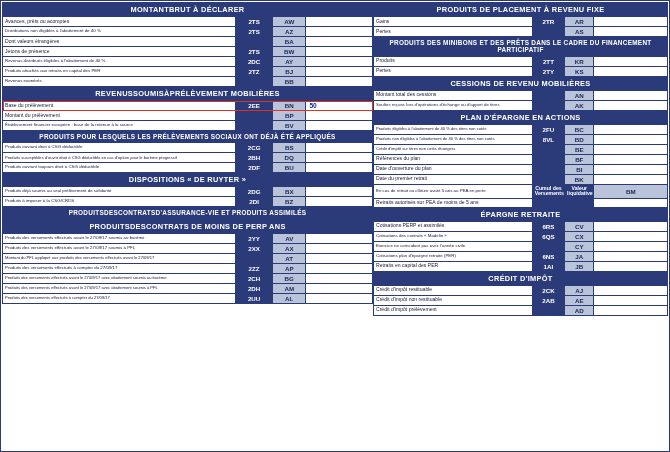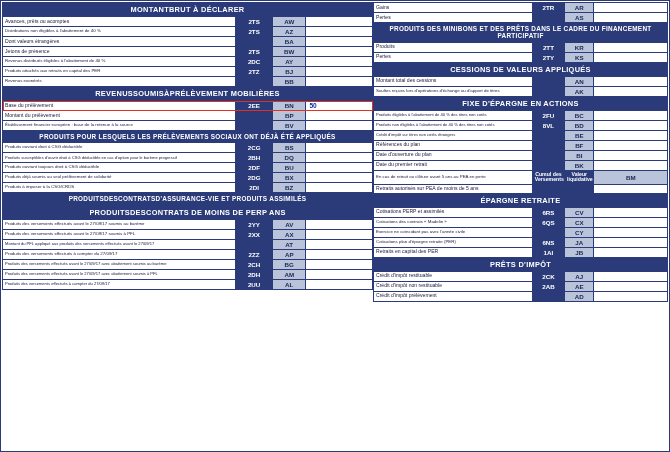--- a/index.html
+++ b/index.html
@@ -138,20 +138,23 @@
         <td class="val"></td>
       </tr>
       <tr>
         <td class="lbl tiny">Produits ouvrant toujours droit à CSG déductible</td>
         <td class="code">2DF</td>
         <td class="box">BU</td>
         <td class="val"></td>
       </tr>
 
       <tr>
+        <td colspan="4" class="hdr">DISPOSITIONS « DE RUYTER »</td>
+      </tr>
+      <tr>
         <td class="lbl tiny">Produits déjà soumis au seul prélèvement de solidarité</td>
         <td class="code">2DG</td>
         <td class="box">BX</td>
         <td class="val"></td>
       </tr>
       <tr>
         <td class="lbl tiny">Produits à imposer à la CSG/CRDS</td>
         <td class="code">2DI</td>
         <td class="box">BZ</td>
         <td class="val"></td>
@@ -214,20 +217,23 @@
   <div class="col colR">
     <table>
       <colgroup>
           <col style="width:54%">
           <col style="width:11%">
           <col style="width:10%">
           <col style="width:25%">
         </colgroup>
 
       <tbody>
+          <tr>
+        <td colspan="4" class="hdr">PRODUITS DE PLACEMENT À REVENU FIXE</td>
+      </tr>
       <tr>
         <td class="lbl">Gains</td>
         <td class="code">2TR</td>
         <td class="box">AR</td>
         <td class="val"></td>
       </tr>
       <tr>
         <td class="lbl">Pertes</td>
         <td class="codeblank"></td>
         <td class="box">AS</td>
@@ -244,37 +250,37 @@
         <td class="val"></td>
       </tr>
       <tr>
         <td class="lbl">Pertes</td>
         <td class="code">2TY</td>
         <td class="box">KS</td>
         <td class="val"></td>
       </tr>
 
       <tr>
-        <td colspan="4" class="hdr">CESSIONS DE VALEURS APPLIQUÉS</td>
+        <td colspan="4" class="hdr">CESSIONS DE REVENU MOBILIÈRES</td>
       </tr>
       <tr>
         <td class="lbl">Montant total des cessions</td>
         <td class="codeblank"></td>
         <td class="box">AN</td>
         <td class="val"></td>
       </tr>
       <tr>
         <td class="lbl tiny">Soultes reçues lors d'opérations d'échange ou d'apport de titres</td>
         <td class="codeblank"></td>
         <td class="box">AK</td>
         <td class="val"></td>
       </tr>
 
       <tr>
-        <td colspan="4" class="hdr">FIXE D'ÉPARGNE EN ACTIONS</td>
+        <td colspan="4" class="hdr">PLAN D'ÉPARGNE EN ACTIONS</td>
       </tr>
       <tr>
         <td class="lbl mini">Produits éligibles à l'abattement de 40 % des titres non cotés</td>
         <td class="code">2FU</td>
         <td class="box">BC</td>
         <td class="val"></td>
       </tr>
       <tr>
         <td class="lbl mini">Produits non éligibles à l'abattement de 40 % des titres non cotés</td>
         <td class="code">8VL</td>
@@ -346,21 +352,21 @@
         <td class="val"></td>
       </tr>
       <tr>
         <td class="lbl">Retraits en capital des PER</td>
         <td class="code">1AI</td>
         <td class="box">JB</td>
         <td class="val"></td>
       </tr>
 
       <tr>
-        <td colspan="4" class="hdr">PRÊTS D'IMPÔT</td>
+        <td colspan="4" class="hdr">CRÉDIT D'IMPÔT</td>
       </tr>
       <tr>
         <td class="lbl">Crédit d'impôt restituable</td>
         <td class="code">2CK</td>
         <td class="box">AJ</td>
         <td class="val"></td>
       </tr>
       <tr>
         <td class="lbl">Crédit d'impôt non restituable</td>
         <td class="code">2AB</td>

